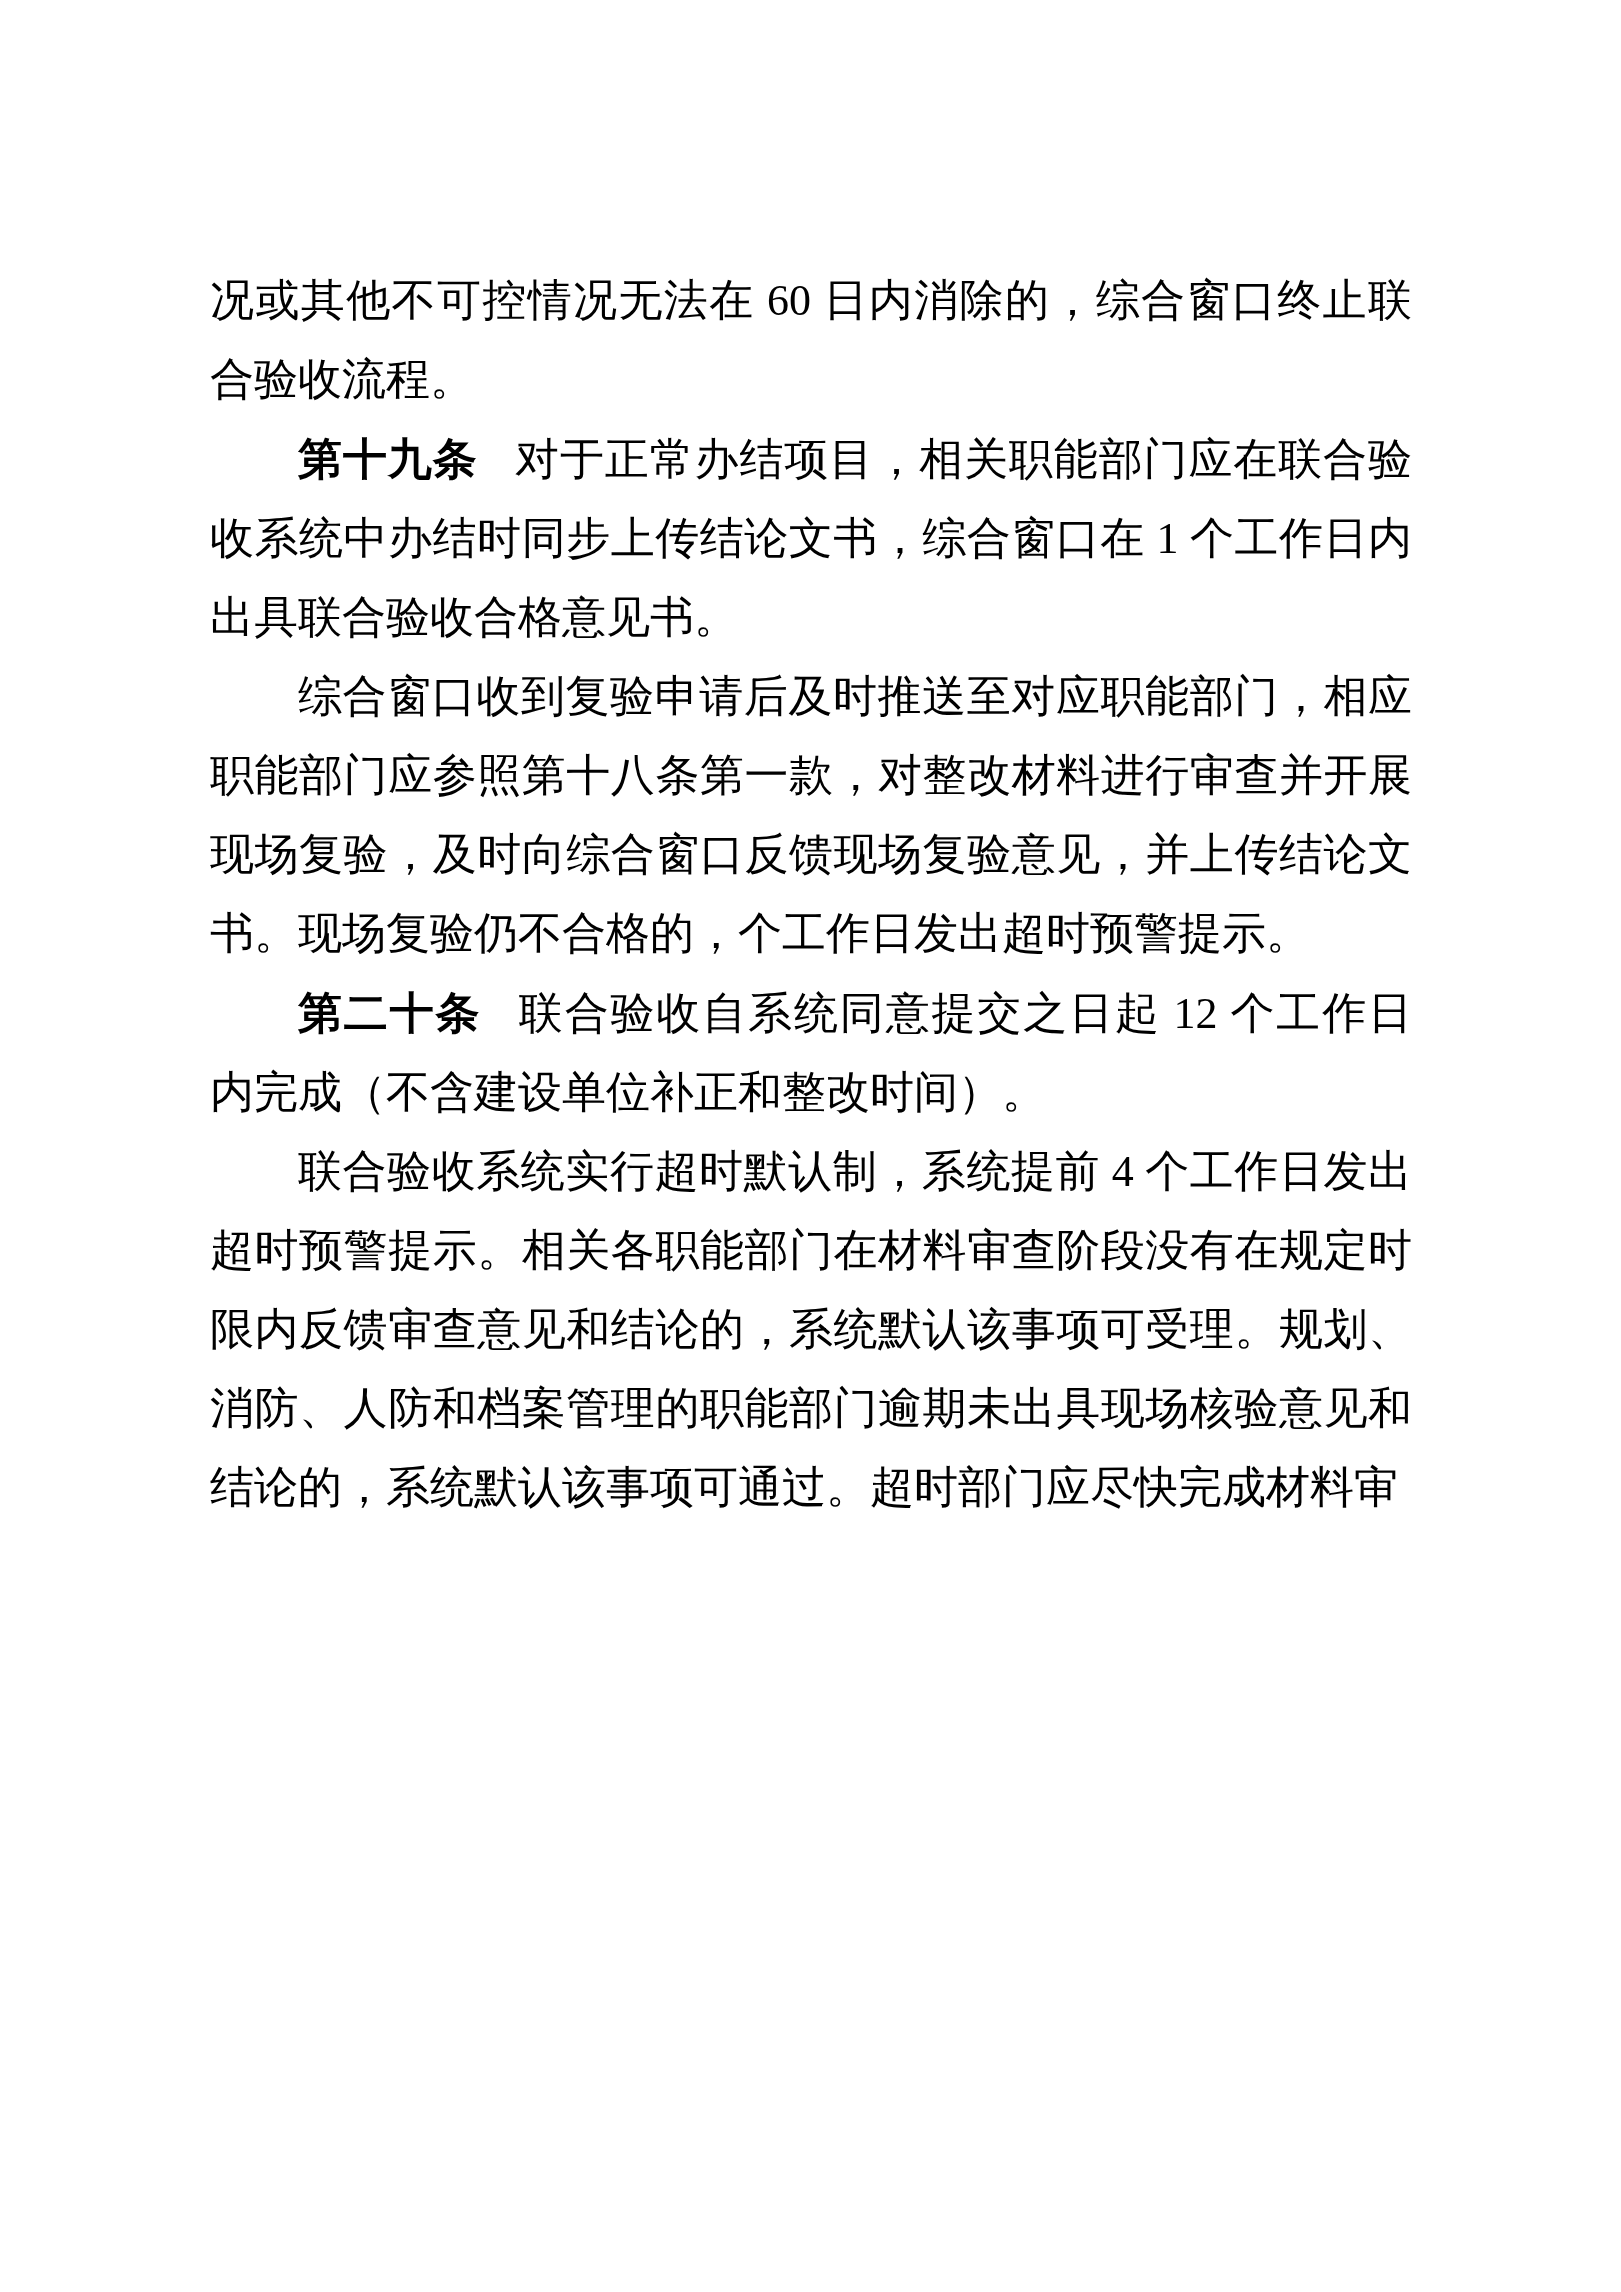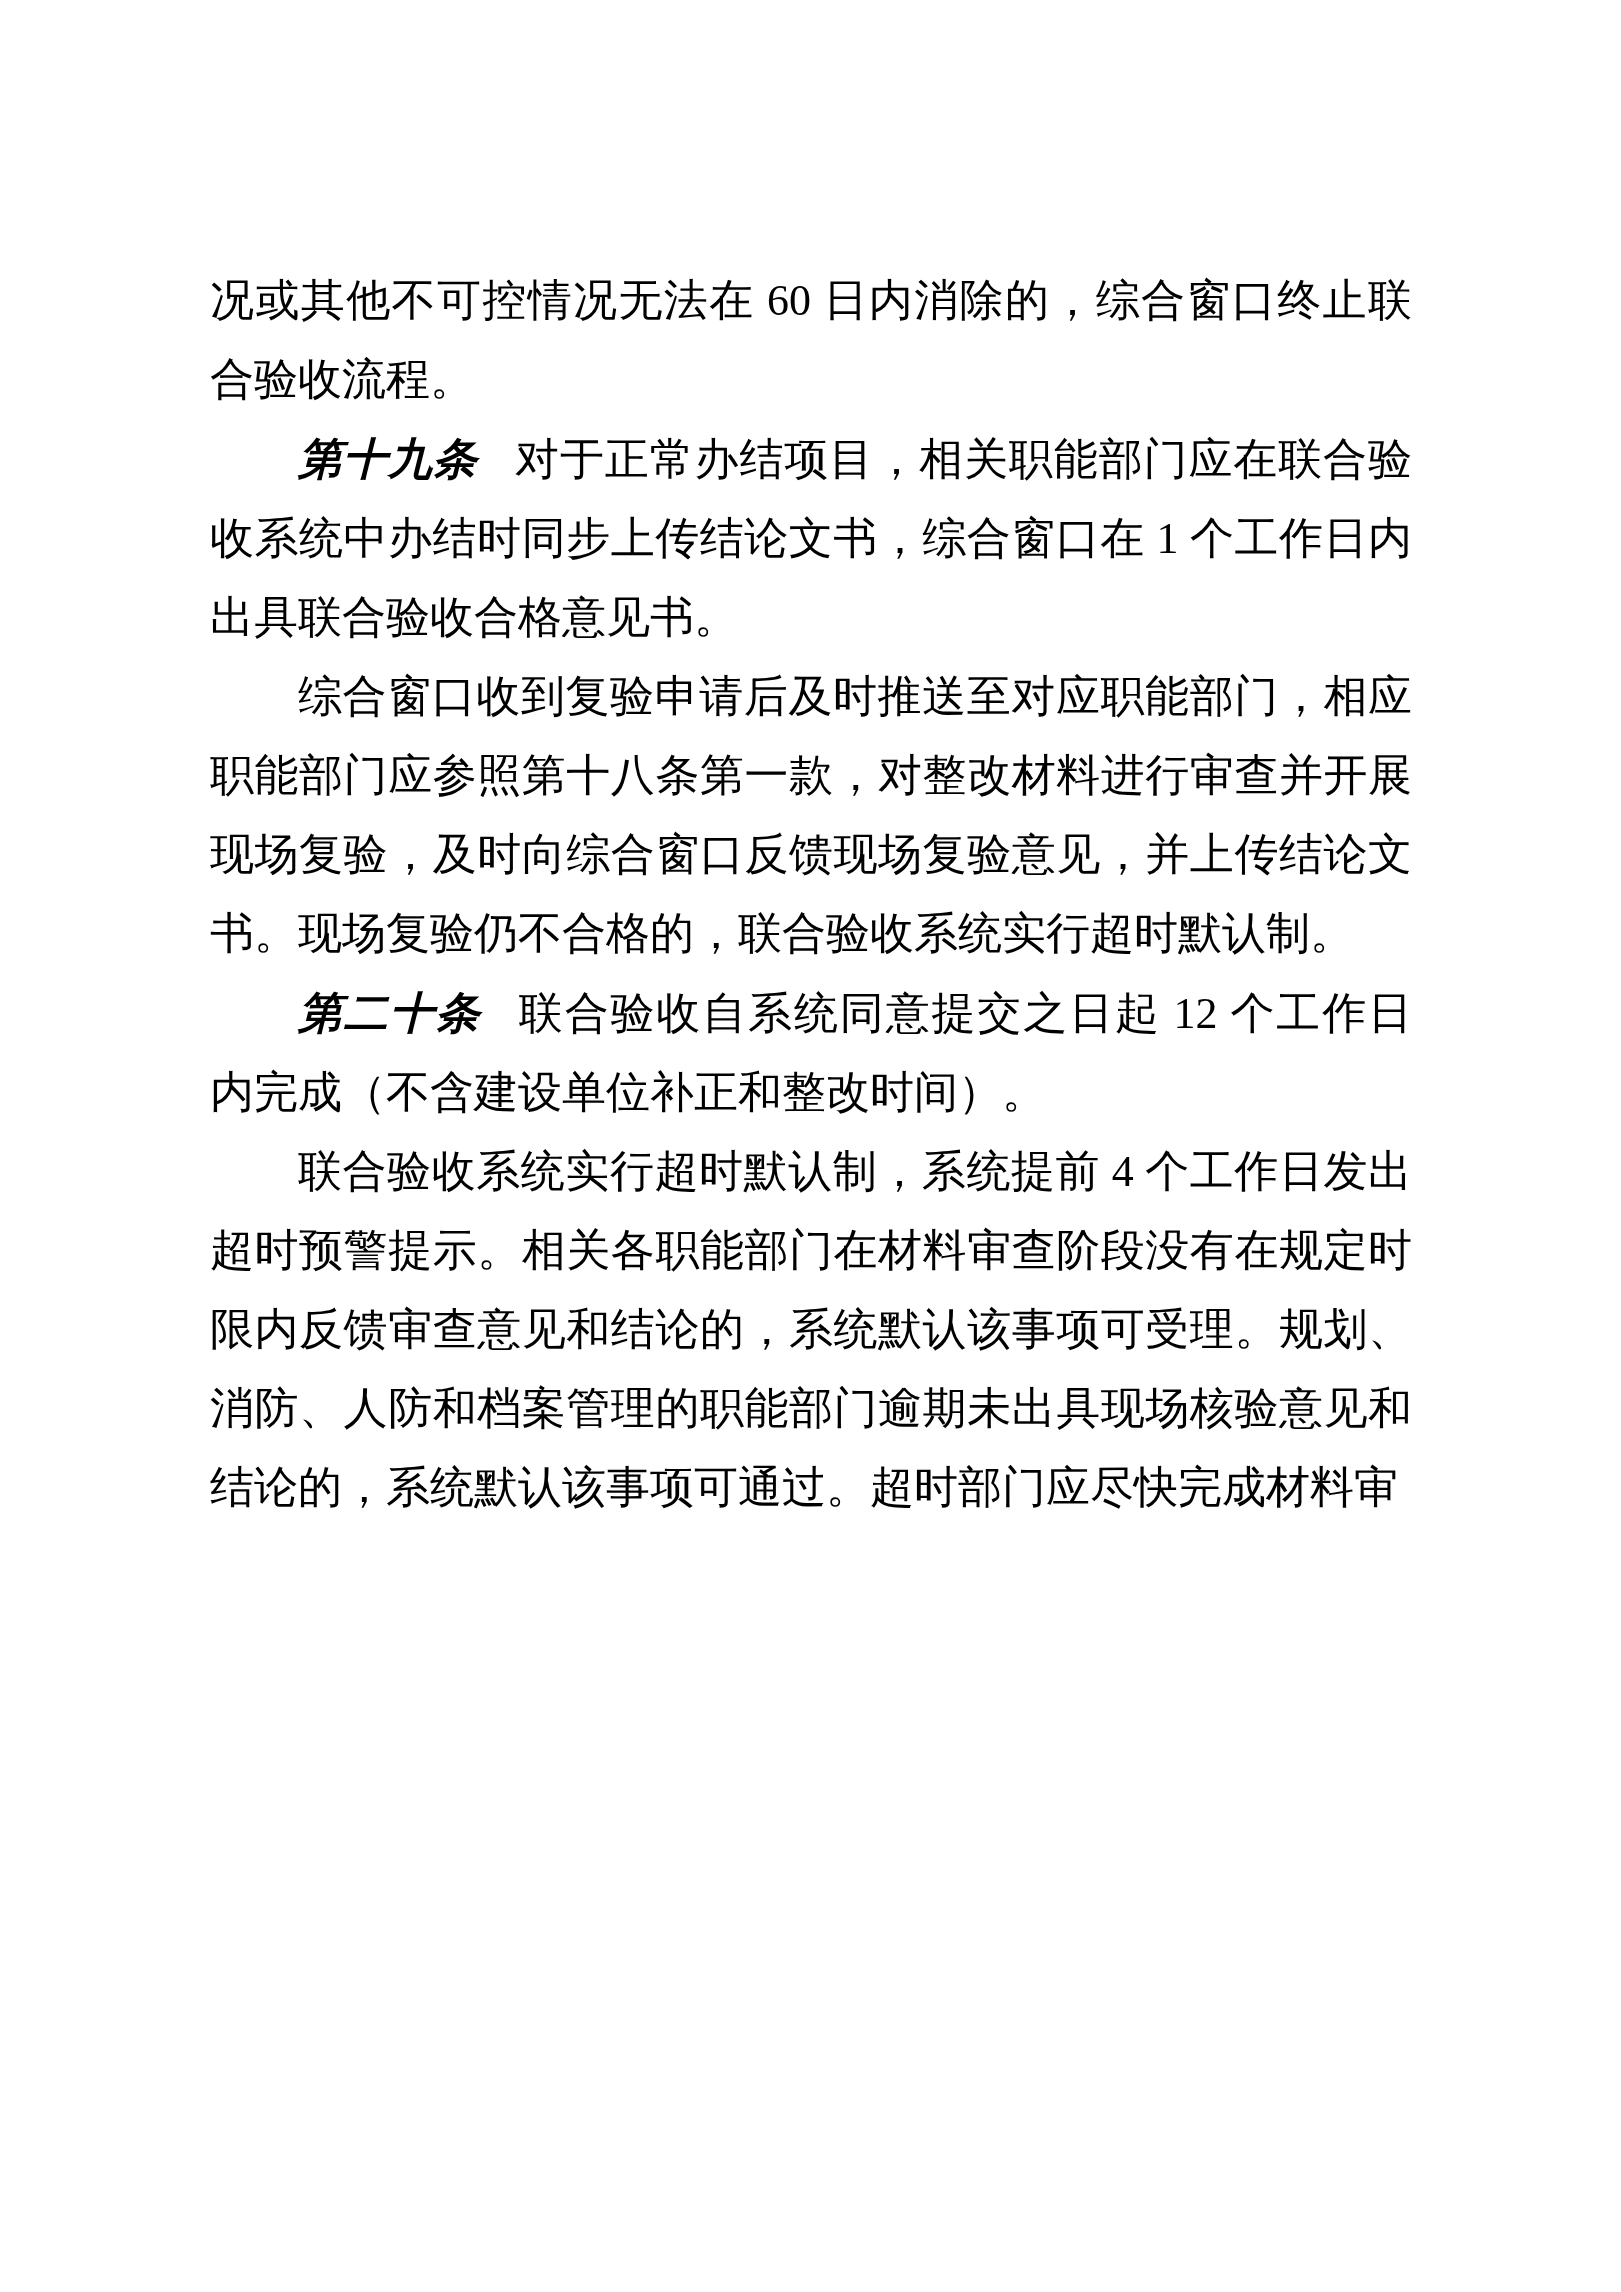--- a/index.html
+++ b/index.html
@@ -30,21 +30,20 @@
     margin: 0;
     padding: 0;
   }
   .para.indent {
     text-indent: 2em;
   }
   .article-label {
     font-family: "Liberation Sans", "DejaVu Sans", sans-serif;
     font-weight: 700;
     padding-right: 0.85em;
-    font-style: italic;
   }
   .page-number {
     position: absolute;
     top: 2041px;
     right: 210px;
     font-size: 37px;
     letter-spacing: 2.9px;
     font-family: "Liberation Serif", "DejaVu Serif", serif;
     color: #000000;
     white-space: nowrap;
@@ -55,21 +54,21 @@
 
 <div class="page">
 
   <div class="text-block">
 
     <p class="para"><span>况或其他不可控情况无法在 60 日内消除的，综合窗口终止联合验收流程。</span></p>
 
     <p class="para indent"><span class="article-label">第十九条</span><span>对于正常办结项目，相关职能部门应在联合验收系统中办结时同步上传结论文书，综合窗口在 1 个工作日内出具联合验收合格意见书。</span></p>
 
 
-    <p class="para indent"><span>综合窗口收到复验申请后及时推送至对应职能部门，相应职能部门应参照第十八条第一款，对整改材料进行审查并开展现场复验，及时向综合窗口反馈现场复验意见，并上传结论文书。现场复验仍不合格的，联合验收系统实行超时默认制。</span></p>
+    <p class="para indent"><span>综合窗口收到复验申请后及时推送至对应职能部门，相应职能部门应参照第十八条第一款，对整改材料进行审查并开展现场复验，及时向综合窗口反馈现场复验意见，并上传结论文书。现场复验仍不合格的，个工作日发出超时预警提示。</span></p>
 
     <p class="para indent"><span class="article-label">第二十条</span><span>联合验收自系统同意提交之日起 12 个工作日内完成（不含建设单位补正和整改时间）。</span></p>
 
     <p class="para indent"><span>联合验收系统实行超时默认制，系统提前 4 个工作日发出超时预警提示。相关各职能部门在材料审查阶段没有在规定时限内反馈审查意见和结论的，系统默认该事项可受理。规划、消防、人防和档案管理的职能部门逾期未出具现场核验意见和结论的，系统默认该事项可通过。超时部门应尽快完成材料审</span></p>
 
   </div>
 
   <div class="page-number">— 7 —</div>
 
 </div>

